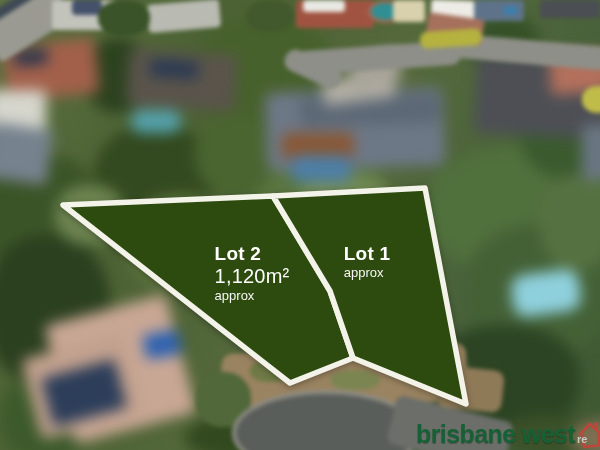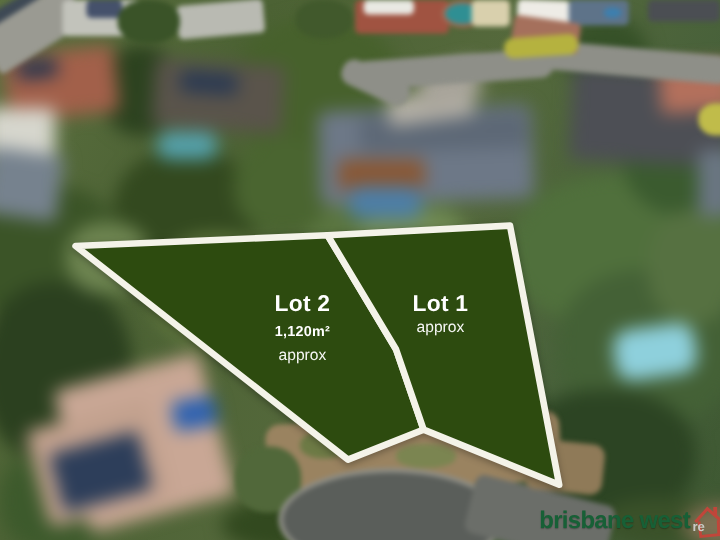--- a/index.html
+++ b/index.html
@@ -7,29 +7,29 @@
     position:relative;width:600px;height:450px;overflow:hidden;
     background:linear-gradient(115deg,#5c7040 0%,#4c6234 28%,#55693c 55%,#46603a 80%,#3e5832 100%);
     font-family:"Liberation Sans",sans-serif;
   }
   .layer{position:absolute;left:0;top:0;width:600px;height:450px;}
   .blur-heavy{filter:blur(7px);}
   .blur-light{filter:blur(2px);}
   .b{position:absolute;display:block;border-radius:46%;}
   .r{border-radius:4px;}
   .lots{position:absolute;left:0;top:0;filter:drop-shadow(0 2px 3px rgba(0,0,0,.30));}
-  .lot-label{position:absolute;transform:translateX(-50%);text-align:center;color:#ffffff;}
+  .lot-label{position:absolute;transform:translateX(-50%);color:#ffffff;}
   .lot-label .name{font-size:19px;font-weight:bold;line-height:23px;letter-spacing:.2px;}
-  .lot-label .area{font-size:12px;font-weight:bold;line-height:23px;letter-spacing:.2px;}
+  .lot-label .area{font-size:20px;font-weight:normal;line-height:23px;letter-spacing:.2px;}
   .lot-label .approx{font-size:13px;font-weight:normal;line-height:15px;opacity:.96;}
   #lot2-label{left:252px;top:242px;}
   #lot1-label{left:367px;top:242px;}
   .logo{position:absolute;right:-4px;bottom:0;display:flex;align-items:flex-end;}
   .logo-text{
-    color:#176036;font-size:20px;font-weight:bold;letter-spacing:-0.6px;
+    color:#176036;font-size:25px;font-weight:bold;letter-spacing:-0.6px;
     line-height:28px;margin:0 1px 2px 0;text-shadow:0 1px 1px rgba(0,0,0,.25);
   }
   .logo-icon{display:block;margin-bottom:0;}
 </style>
 </head>
 <body>
 
 <div class="stage">
 
   <div class="layer blur-heavy">

